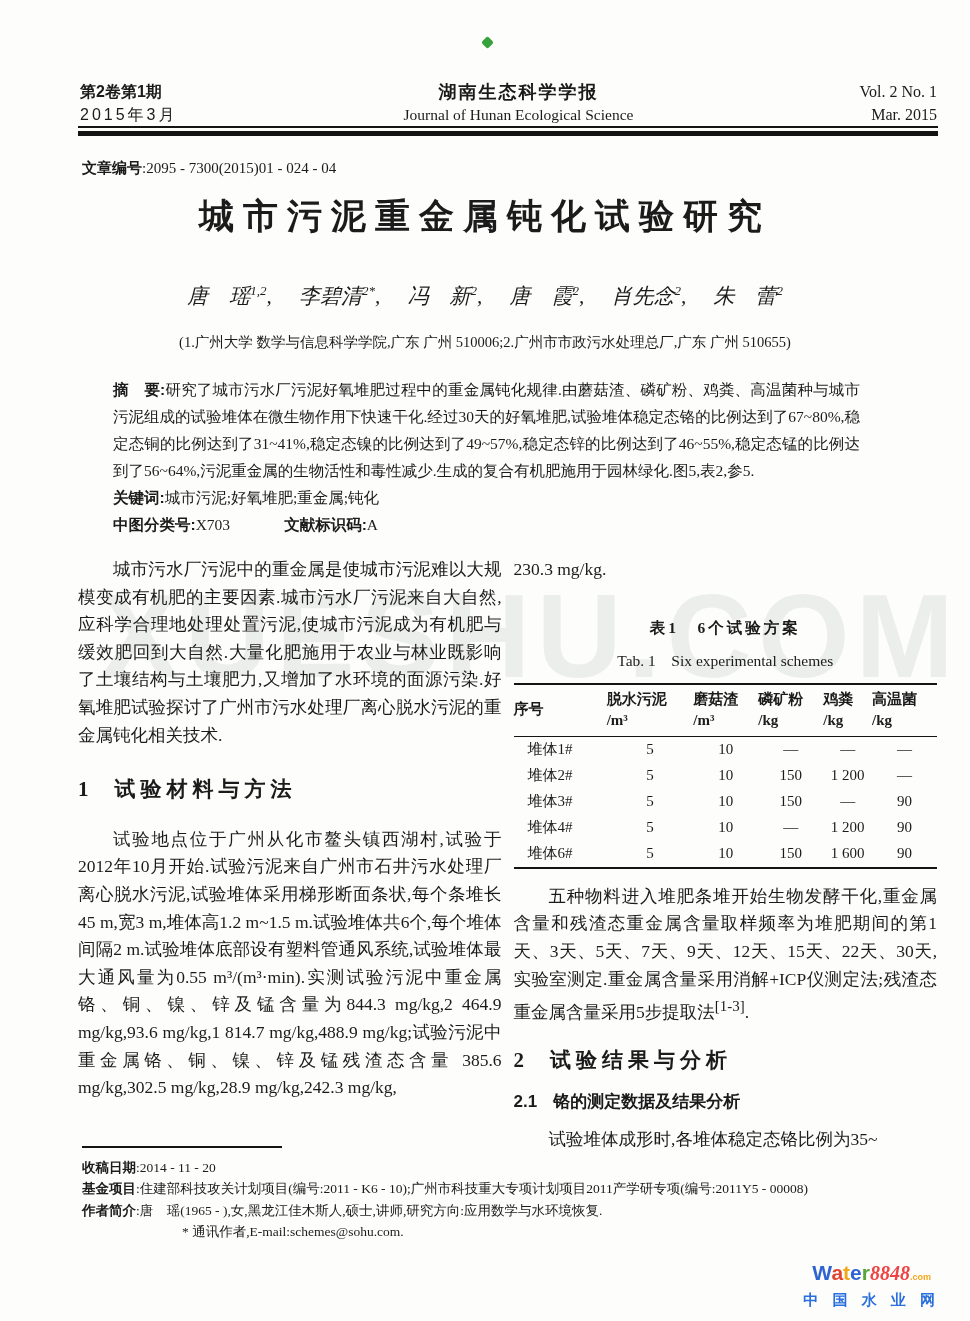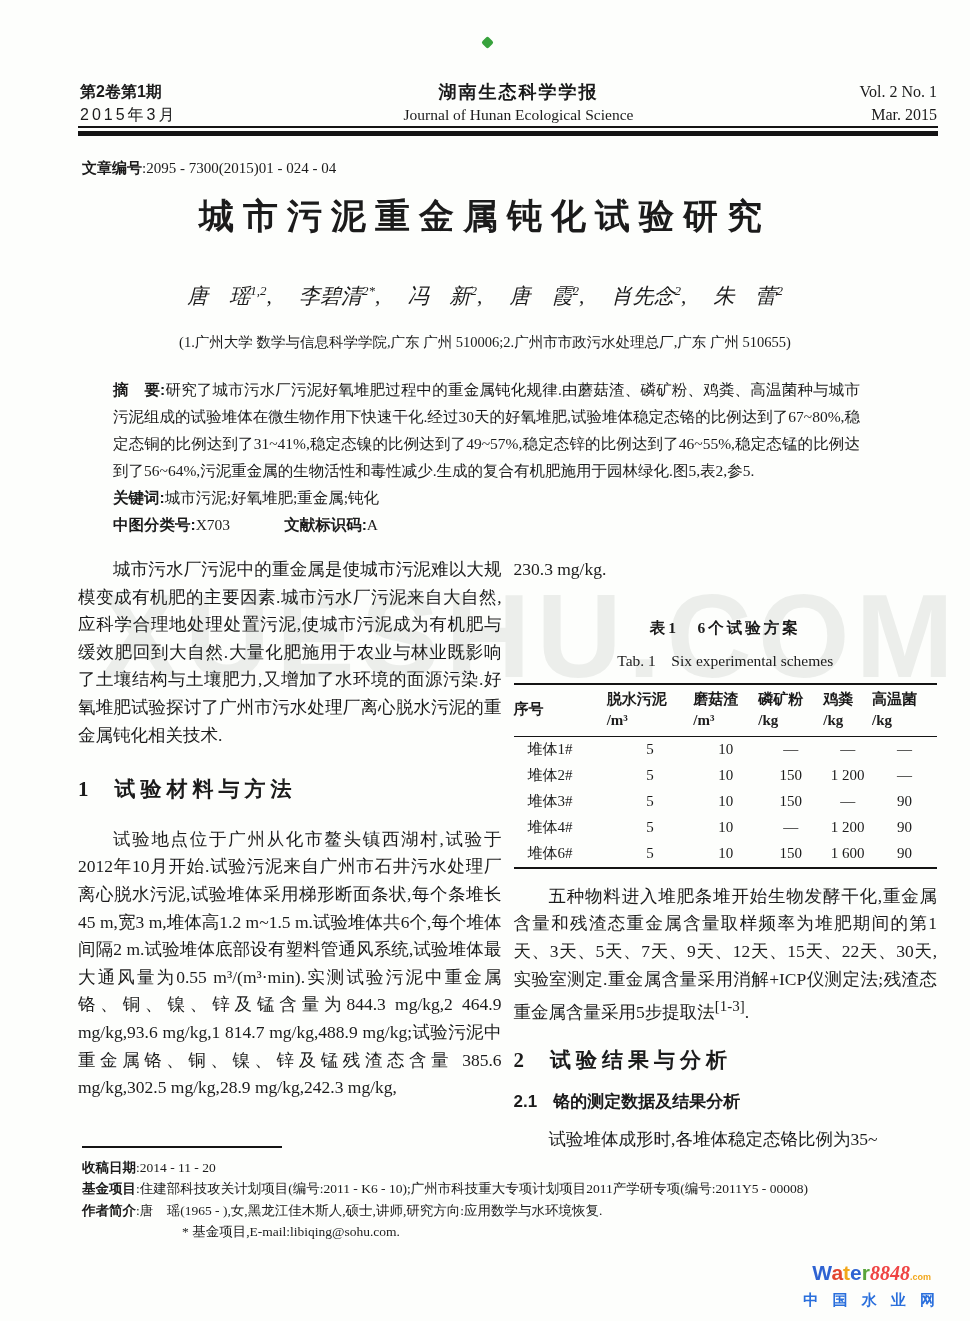--- a/index.html
+++ b/index.html
@@ -245,21 +245,21 @@
       </div>
       <p>试验堆体成形时,各堆体稳定态铬比例为35~</p>
     </div>
   </div>
 
   <div class="footer">
     <div class="foot-rule"></div>
     <div><b>收稿日期</b><span>:2014 - 11 - 20</span></div>
     <div><b>基金项目</b><span>:住建部科技攻关计划项目(编号:2011 - K6 - 10);广州市科技重大专项计划项目2011产学研专项(编号:2011Y5 - 00008)</span></div>
     <div><b>作者简介</b><span>:唐　瑶(1965 - ),女,黑龙江佳木斯人,硕士,讲师,研究方向:应用数学与水环境恢复.</span></div>
-    <div class="foot-corr">* 基金项目,E-mail:libiqing@sohu.com.</div>
+    <div class="foot-corr">* 通讯作者,E-mail:schemes@sohu.com.</div>
   </div>
 
   <div class="logo">
     <div class="logo-line1"><span class="lg-blue">W</span><span class="lg-red">a</span><span class="lg-yellow">t</span><span class="lg-blue">e</span><span class="lg-green">r</span><span class="lg-num">8848</span><span class="lg-com">.com</span></div>
     <div class="logo-line2">中 国 水 业 网</div>
   </div>
 
 </div>
 
 </body></html>

